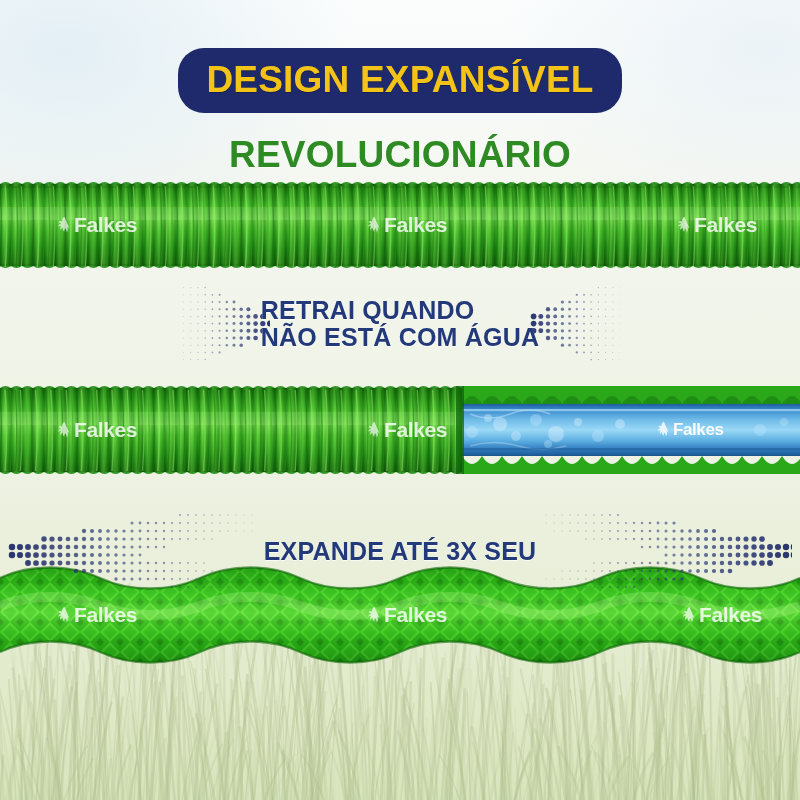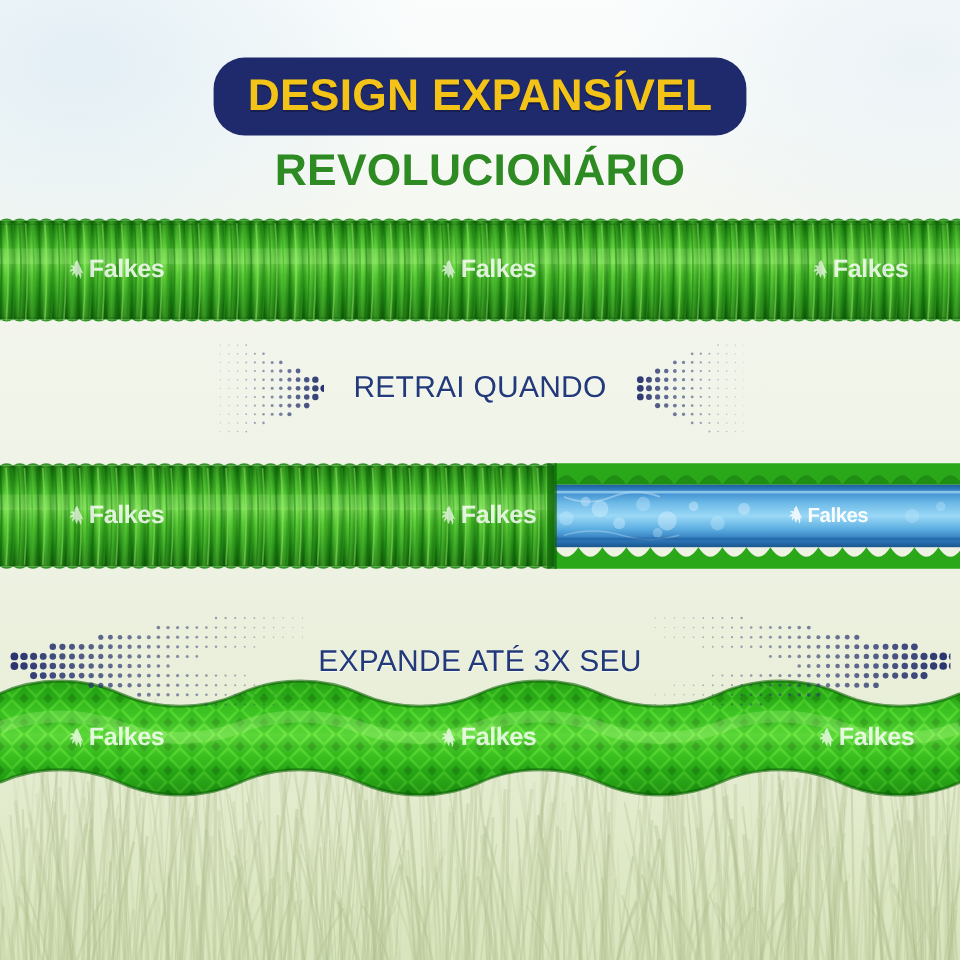--- a/index.html
+++ b/index.html
@@ -62,21 +62,21 @@
     font-size:37px;
     font-weight:bold;
     letter-spacing:.2px;
     line-height:1;
     padding:13px 28px 15px 28px;
     border-radius:26px;
     white-space:nowrap;
     text-shadow:0 1px 0 rgba(0,0,0,.25);
   }
   #subtitle {
-    margin-top:10px;
+    margin-top:23px;
     color:#2e8b23;
     font-size:37px;
     font-weight:bold;
     line-height:1.05;
     letter-spacing:.2px;
     white-space:nowrap;
     text-shadow:0 1px 1px rgba(255,255,255,.7);
   }
 
   
@@ -116,21 +116,21 @@
     display:flex; align-items:center; justify-content:center;
   }
   #band1 { top:284px; height:80px; }
   #band2 { top:511px; height:82px; }
 
   .band-text {
     position:relative;
     z-index:3;
     text-align:left;
     color:#233a7a;
-    font-weight:normal;
+    font-weight:bold;
     line-height:1.1;
     letter-spacing:.2px;
     text-shadow:0 1px 1px rgba(255,255,255,.85);
     white-space:nowrap;
     padding:0 14px;
   }
   #band1 .band-text { font-size:25px; }
   #band2 .band-text { font-size:25px; }
 
   .halftone { position:absolute; top:0; height:100%; z-index:1; pointer-events:none; }
@@ -750,20 +750,21 @@
         <circle cx="75.60" cy="39.60" r="2.32" fill="#28336f" opacity="0.83"></circle>
         <circle cx="75.60" cy="46.80" r="2.32" fill="#28336f" opacity="0.83"></circle>
         <circle cx="75.60" cy="54.00" r="2.32" fill="#28336f" opacity="0.83"></circle>
         <circle cx="82.80" cy="32.40" r="2.65" fill="#28336f" opacity="0.92"></circle>
         <circle cx="82.80" cy="39.60" r="2.65" fill="#28336f" opacity="0.92"></circle>
         <circle cx="82.80" cy="46.80" r="2.65" fill="#28336f" opacity="0.92"></circle>
         <circle cx="90.00" cy="39.60" r="3.00" fill="#28336f" opacity="1.00"></circle>
       </svg>
     <div class="band-text">
       <div>RETRAI QUANDO</div>
+      <div>NÃO ESTÁ COM ÁGUA</div>
     </div>
     <svg class="halftone right" viewBox="0 0 90 80">
         <circle cx="3.60" cy="32.40" r="2.82" fill="#28336f" opacity="0.96"></circle>
         <circle cx="3.60" cy="39.60" r="2.82" fill="#28336f" opacity="0.96"></circle>
         <circle cx="3.60" cy="46.80" r="2.82" fill="#28336f" opacity="0.96"></circle>
         <circle cx="10.80" cy="32.40" r="2.48" fill="#28336f" opacity="0.87"></circle>
         <circle cx="10.80" cy="39.60" r="2.48" fill="#28336f" opacity="0.87"></circle>
         <circle cx="10.80" cy="46.80" r="2.48" fill="#28336f" opacity="0.87"></circle>
         <circle cx="18.00" cy="25.20" r="2.17" fill="#28336f" opacity="0.79"></circle>
         <circle cx="18.00" cy="32.40" r="2.17" fill="#28336f" opacity="0.79"></circle>

